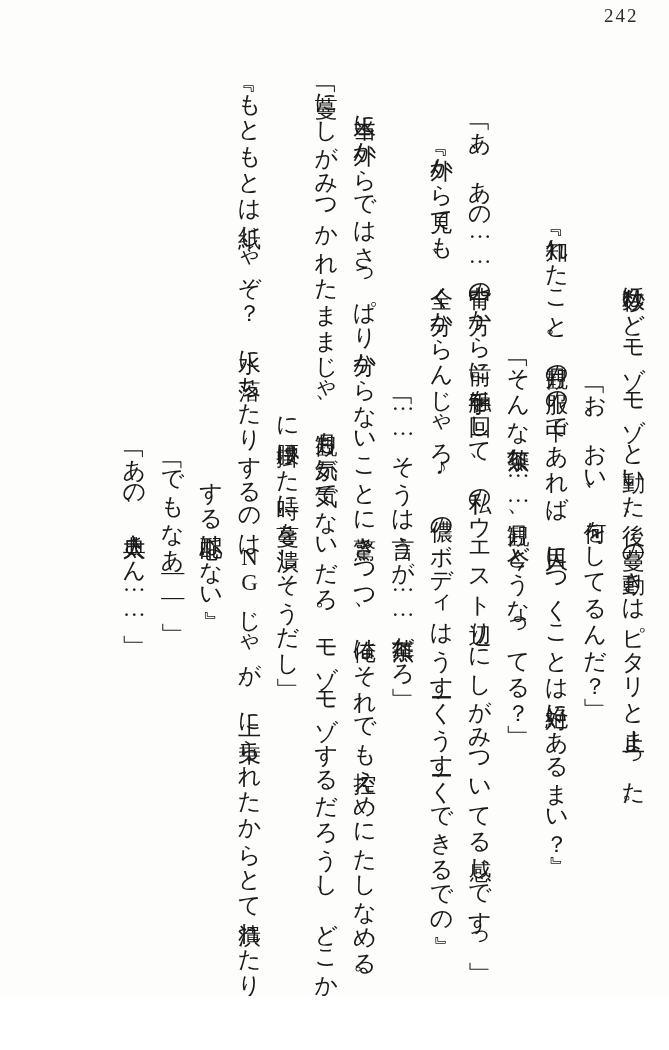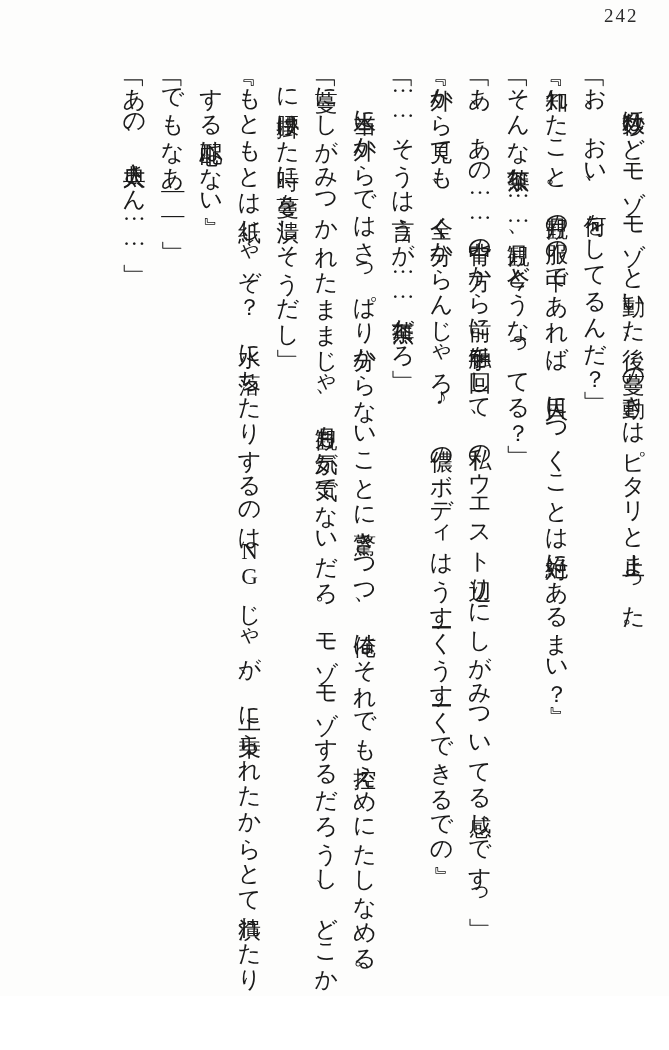--- a/index.html
+++ b/index.html
@@ -7,20 +7,21 @@
     padding: 0;
     background: #ffffff;
   }
   .page {
     position: relative;
     width: 669px;
     height: 996px;
     background: #fdfdfc;
     overflow: hidden;
     font-family: "Liberation Serif", "DejaVu Serif", serif;
+    text-align: center;
   }
   .page-number {
     position: absolute;
     top: 5px;
     left: 604px;
     font-size: 19px;
     letter-spacing: 2px;
     color: #2b2b2b;
     font-family: "Liberation Serif", "DejaVu Serif", serif;
   }

